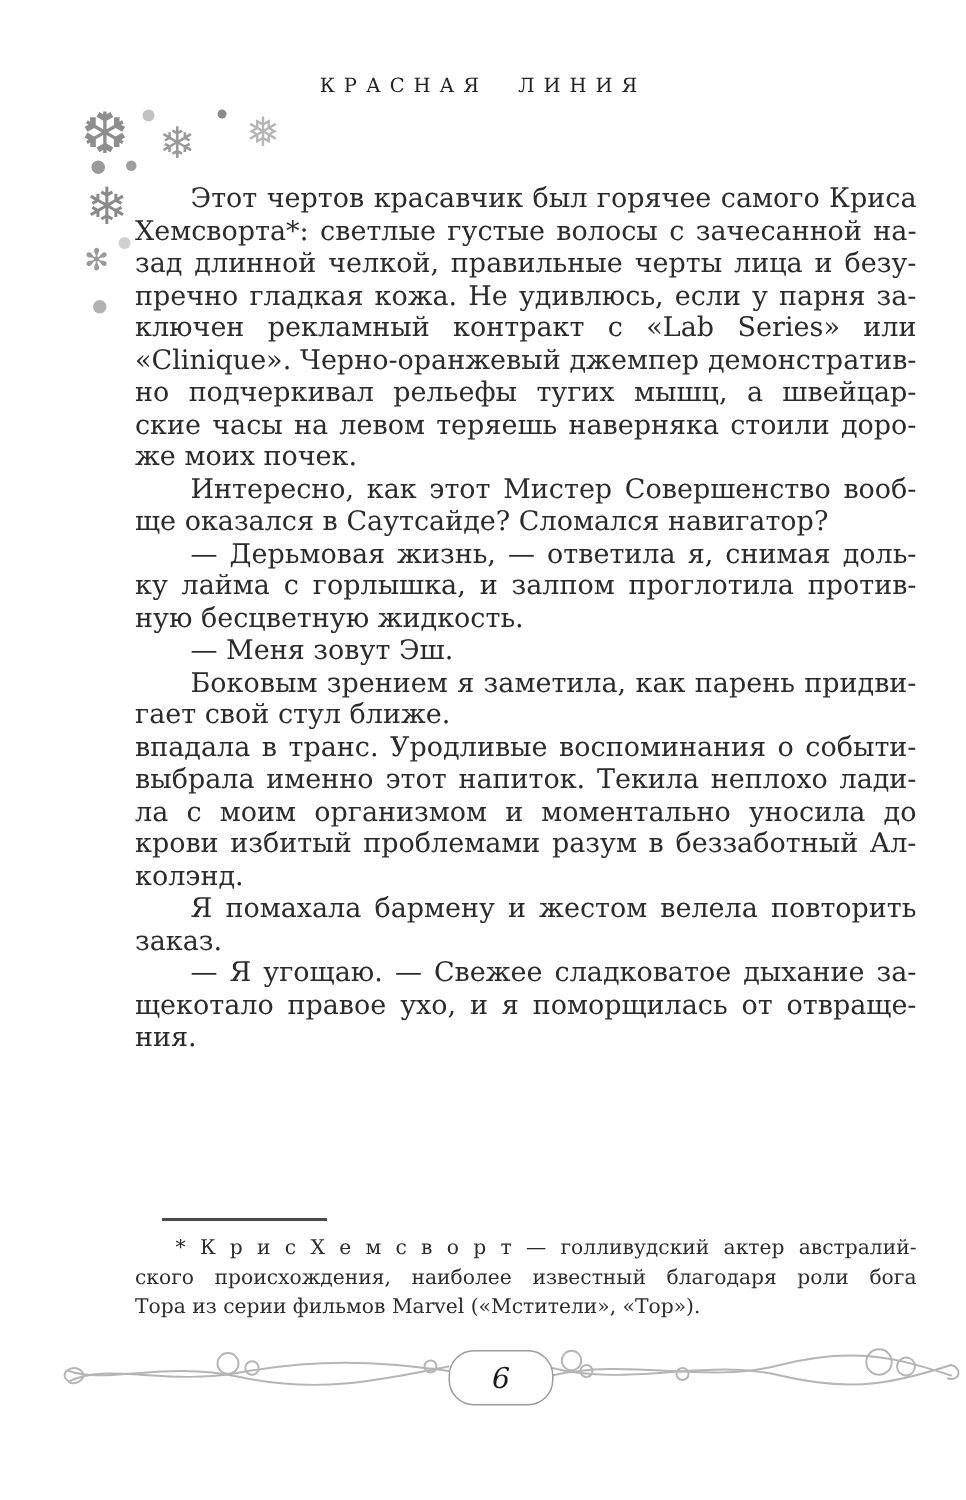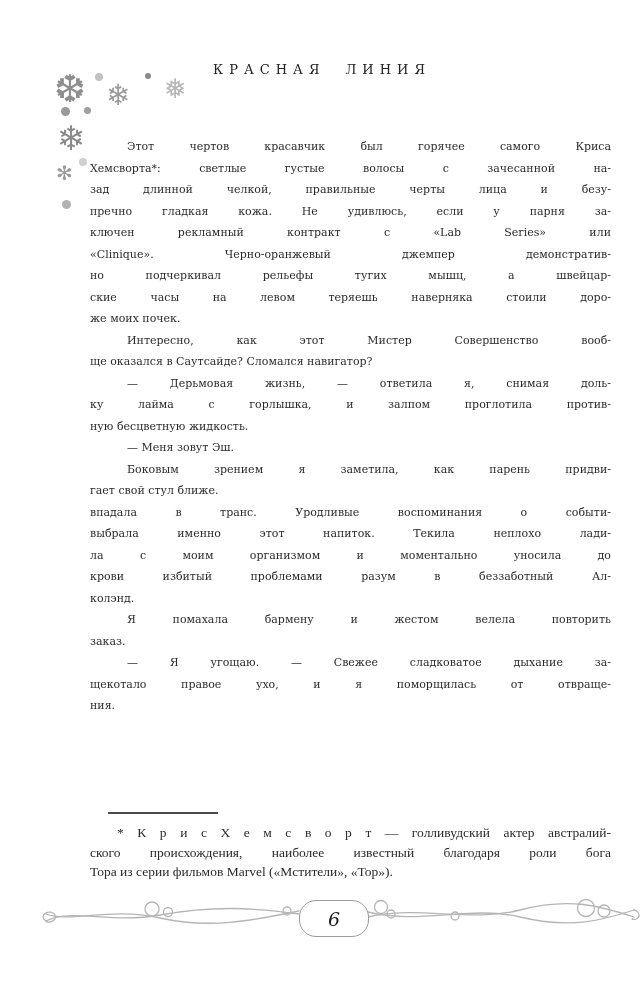--- a/index.html
+++ b/index.html
@@ -7,33 +7,33 @@
     position: relative;
     width: 644px; height: 1000px;
     margin: 0 auto;
     background: #ffffff;
     font-family: "DejaVu Serif", serif;
     color: #2b2b2b;
     overflow: hidden;
   }
   .running-head {
     position: absolute;
-    top: 62px; left: 0; right: 0;
+    top: 50px; left: 0; right: 0;
     text-align: center;
     font-size: 13px;
     letter-spacing: 6px;
     word-spacing: 10px;
     color: #222;
   }
   .deco { position: absolute; line-height: 1; font-family: "DejaVu Sans", sans-serif; user-select: none; }
   .deco-dot { position: absolute; border-radius: 50%; }
   .body-text {
     position: absolute;
-    left: 90px; top: 136px; width: 521px;
-    font-size: 11px;
+    left: 90px; top: 122px; width: 521px;
+    font-size: 18px;
   }
   .line {
     line-height: 21.5px;
     height: 21.5px;
     white-space: nowrap;
     text-align: justify;
     text-align-last: justify;
     overflow: hidden;
   }
   .line.last { text-align-last: left; }
@@ -49,21 +49,20 @@
     left: 90px; top: 823px; width: 521px;
     font-size: 13.5px;
   }
   .fn-line {
     line-height: 19.5px;
     height: 19.5px;
     white-space: nowrap;
     text-align: justify;
     text-align-last: justify;
     overflow: hidden;
-    font-family: Liberation Serif, serif;
   }
   .fn-line.last { text-align-last: left; }
   .fn-line.first { text-indent: 27px; }
   .footer-flourish { position: absolute; left: 0; top: 894px; width: 644px; height: 48px; }
   .page-number-badge {
     position: absolute;
     left: 299px; top: 900px;
     width: 68px; height: 35px;
     background: #ffffff;
     border: 1.5px solid #9c9c9c;

